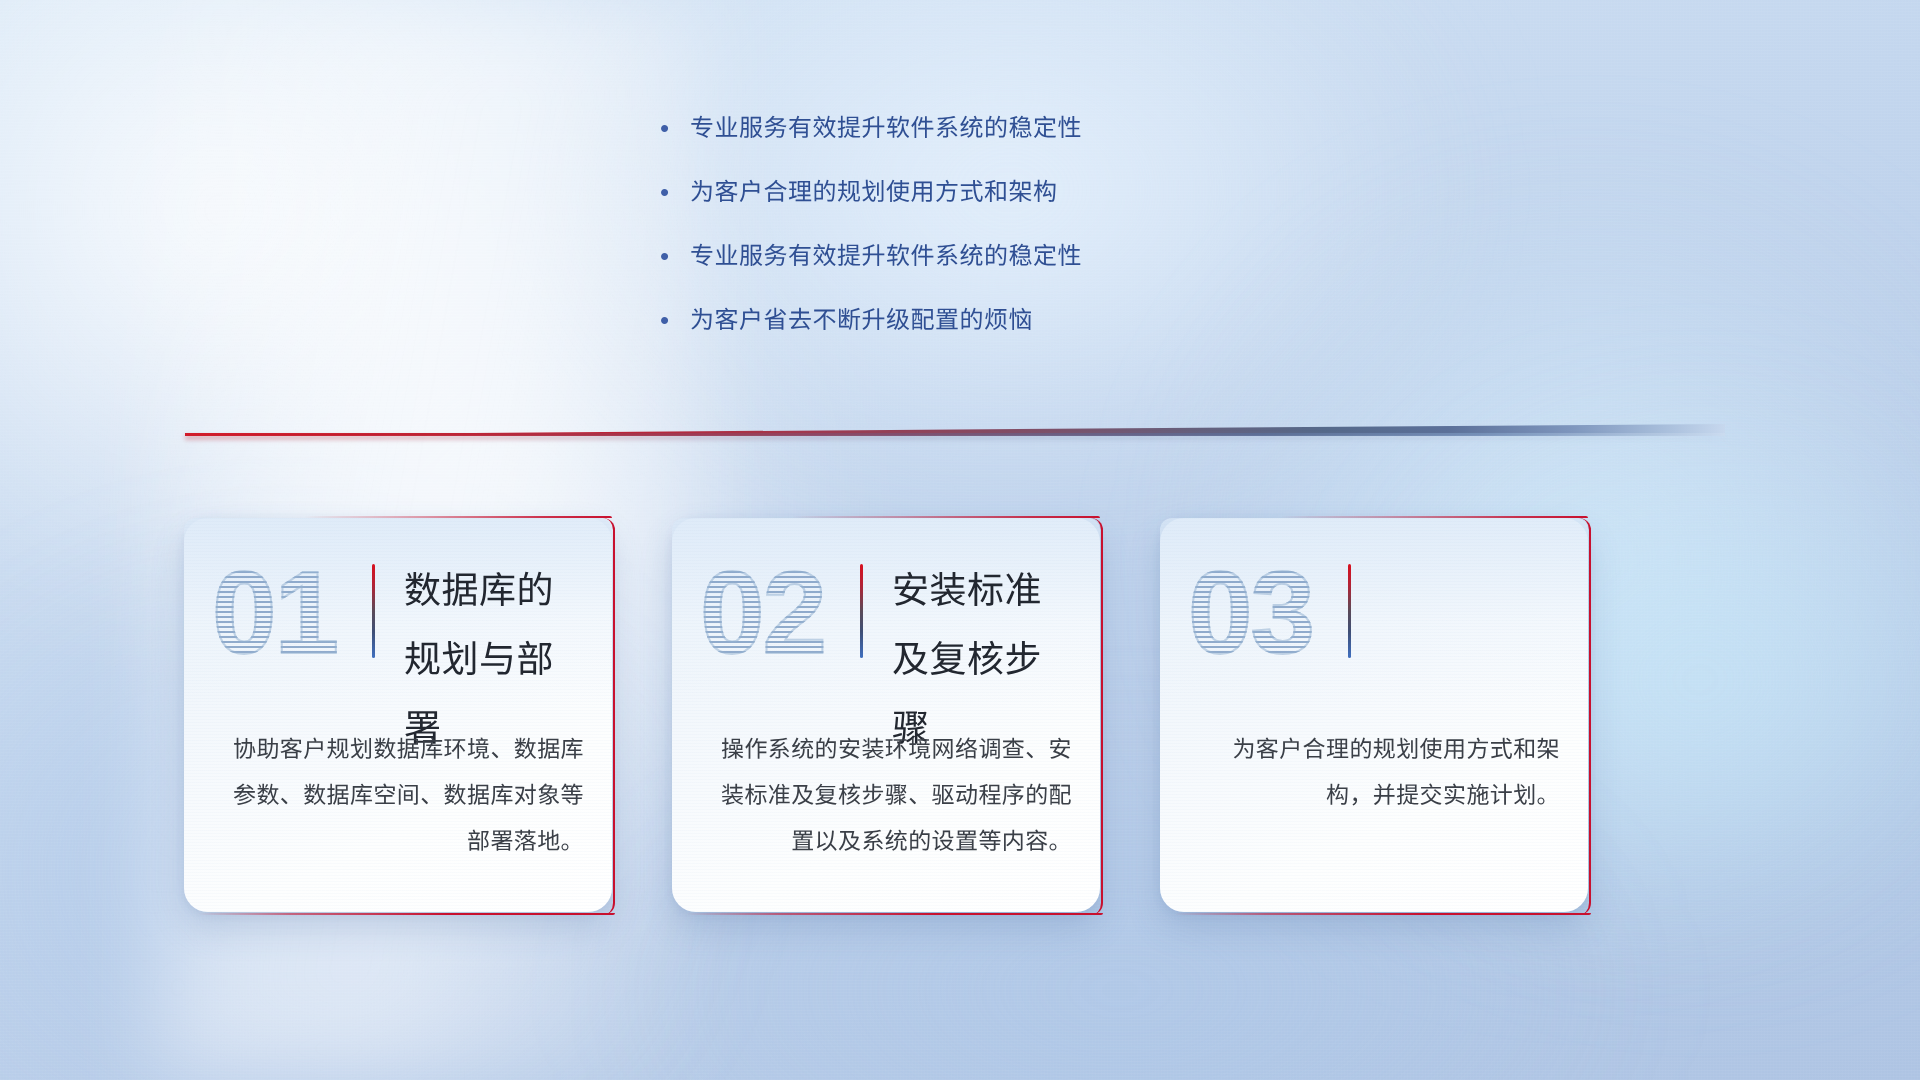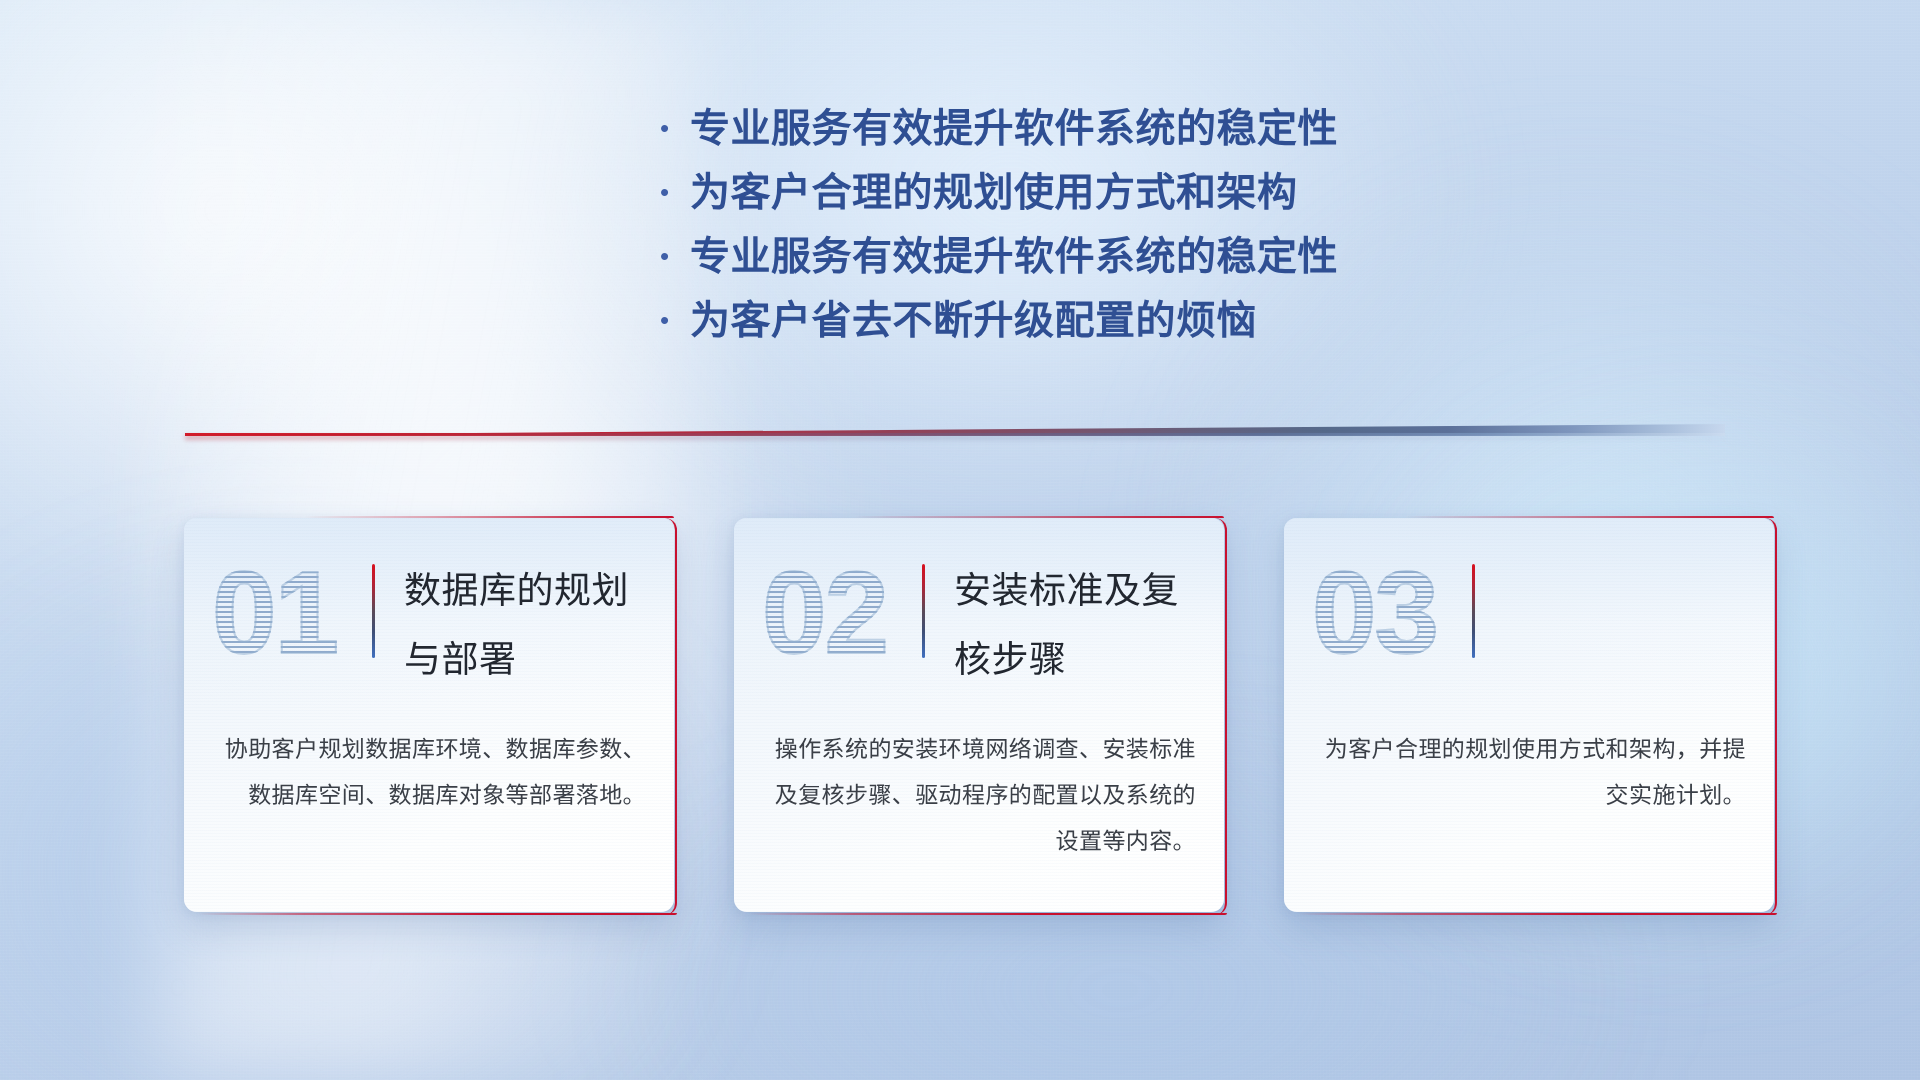--- a/index.html
+++ b/index.html
@@ -47,22 +47,22 @@
     position:absolute;left:660px;top:106px;width:920px;
   }
   .bullet-row{
     display:flex;align-items:flex-start;
     height:64px;
   }
   .bullet-dot{
     width:30px;flex:0 0 30px;color:#3f5fa8;font-size:26px;line-height:44px;text-align:left;
   }
   .bullet-text{
-    font-size:40px;line-height:44px;color:#2f4f93;letter-spacing:.5px;
-    font-weight:700;white-space:nowrap;
+    font-size:24px;line-height:44px;color:#2f4f93;letter-spacing:.5px;
+    font-weight:400;white-space:nowrap;
   }
 
   
   #divider-wrap{position:absolute;left:185px;top:424px;width:1540px;height:16px;}
   .div-layer{position:absolute;left:0;right:0;}
   .div-thick{
     top:0;height:11px;
     background:linear-gradient(90deg,
       #cf0a1d 0%, #d0111f 9%, #c61a2c 20%, #b6283c 31%,
       #9b3c52 43%, #7d5069 56%, #64607d 66%, #55698a 74%,
@@ -78,22 +78,22 @@
   }
   .div-soft{
     top:11px;height:5px;
     background:linear-gradient(90deg,rgba(190,30,45,.30) 0%,rgba(110,120,160,.22) 50%,rgba(190,210,235,.10) 100%);
     filter:blur(2px);
   }
 
   
   #cards{position:absolute;left:184px;top:518px;display:flex;gap:60px;}
   .card{
-    position:relative;width:490px;height:394px;
-    border-radius:13px;
+    position:relative;width:428px;height:394px;
+    border-radius:24px;
     background:linear-gradient(155deg,#e9f1fa 0%,#eff5fb 22%,#f7fafd 48%,#fdfefe 70%,#ffffff 100%);
     box-shadow:0 16px 34px rgba(70,105,160,.20), 0 2px 10px rgba(70,105,160,.10);
     overflow:visible;
   }
   .card-red-edge{
     position:absolute;right:-3px;top:0;bottom:-3px;width:13px;
     border-right:2.5px solid #c8102e;
     border-top-right-radius:12px;border-bottom-right-radius:12px;
     pointer-events:none;
   }

